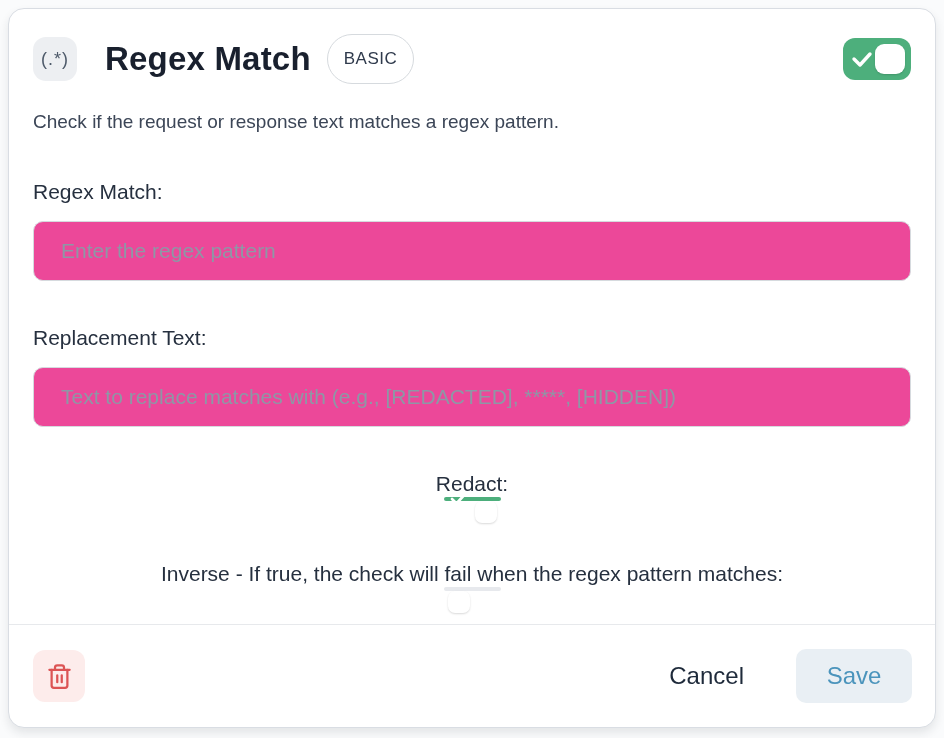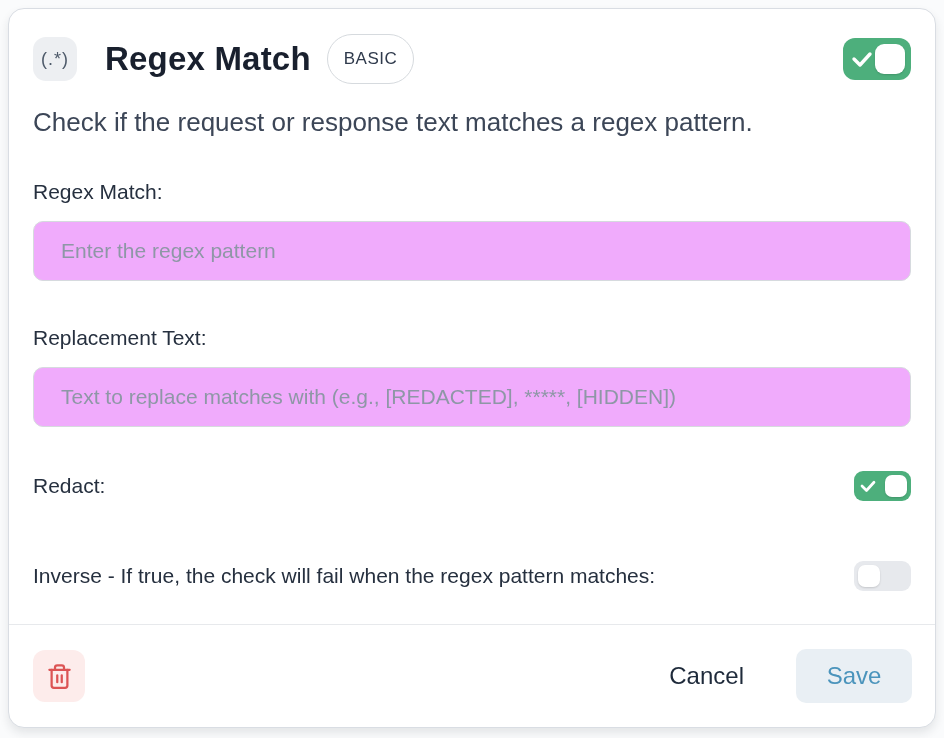--- a/index.html
+++ b/index.html
@@ -47,32 +47,32 @@
     position:absolute; top:6px; right:6px;
     width:30px; height:30px; border-radius:9px;
     background:#fff; box-shadow:0 1px 2px rgba(0,0,0,.15);
   }
   .toggle-sm .knob { top:4px; right:4px; width:22px; height:22px; border-radius:7px; }
   .toggle[data-state="off"] .knob { right:auto; left:4px; }
   .check { position:absolute; top:50%; transform:translateY(-50%); left:7px; }
   .toggle-sm .check { left:5px; }
 
   
-  .description { margin-top:28px; font-size:26px; color:#3c4657; line-height:26px; }
+  .description { margin-top:28px; font-size:19px; color:#3c4657; line-height:26px; }
   .field-label { margin-top:44px; font-size:21px; color:#26303f; line-height:26px; }
   .field-label.second { }
   .text-input {
     margin-top:16px; width:100%; height:60px;
     border:1.5px solid #d6dade; border-radius:10px;
     padding:0 27px; font-size:21px; color:#1f2937;
     font-family:"Liberation Sans", sans-serif;
-    background:#f0abfc; outline:none;
+    background:#ec4899; outline:none;
   }
   .text-input::placeholder { color:#8e97a6; opacity:1; }
-  .toggle-row { display:flex; align-items:center; justify-content:space-between; }
+  .toggle-row { display:flex; align-items:center; justify-content:space-between;flex-direction:column; }
   .toggle-row.redact { margin-top:44px; height:30px; }
   .toggle-row.inverse { margin-top:60px; height:30px; }
   .toggle-row .field-label { margin-top:0; }
 
   
   .footer {
     border-top:1px solid #e7e9ec;
     height:103px; flex:none;
     display:flex; align-items:center;
     padding:0 23px 0 24px;

